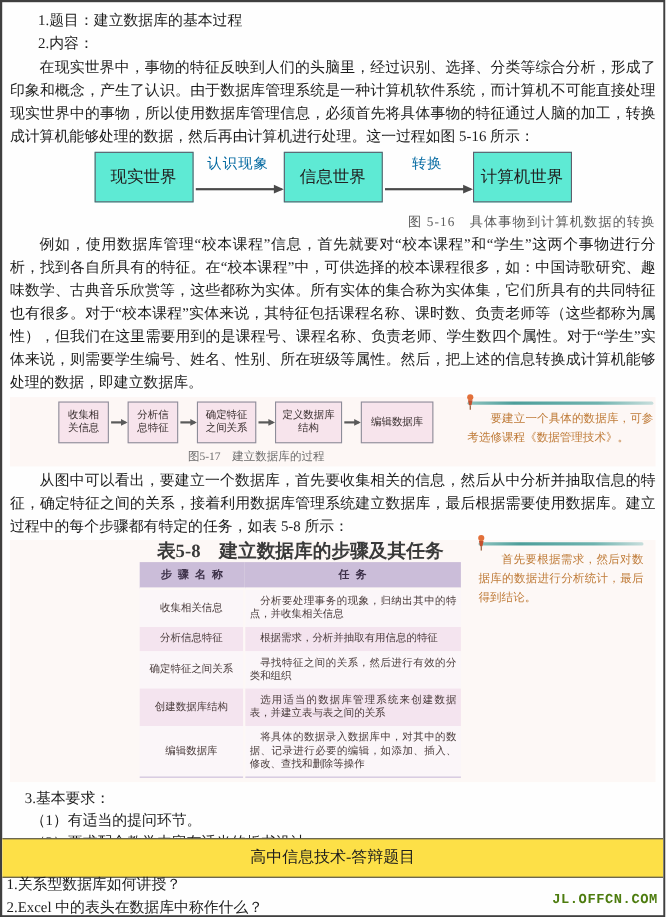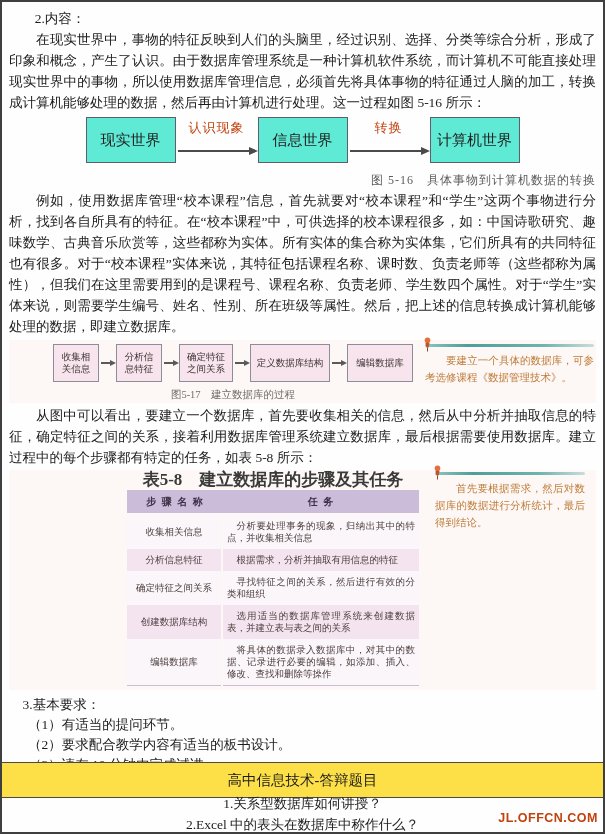--- a/index.html
+++ b/index.html
@@ -15,37 +15,37 @@
 
   
   .fig1 { margin:4px 0 2px 0; }
   .fig1-row { display:flex; align-items:center; justify-content:center; }
   .fbox1 {
     width:88px; height:44px; display:flex; align-items:center; justify-content:center;
     background:#5eead4; border:1.5px solid #5e5e6c; font-size:15px; white-space:nowrap;
     color:#222;
   }
   .a1wrap { display:flex; flex-direction:column; align-items:center; margin:0 2px; }
-  .a1label { font-size:13px; color:#c2410c; line-height:16px; margin-bottom:14px; letter-spacing:1px; }
+  .a1label { font-size:13px; color:#0369a1; line-height:16px; margin-bottom:14px; letter-spacing:1px; }
   .a1line { position:relative; width:78px; height:2px; background:#4a4a4a; margin-bottom:8px; }
   .a1line::after {
     content:""; position:absolute; right:-2px; top:-3.5px;
     border-left:9px solid #4a4a4a; border-top:4.5px solid transparent; border-bottom:4.5px solid transparent;
   }
   .fig1-caption { text-align:right; font-size:12px; color:#5c5c5c; margin-top:10px; line-height:15px; letter-spacing:1px; }
 
   
   .fig2-section { display:flex; margin:3px 0 2px 0; background:#fdf7f5; padding:4px 2px 2px 2px; }
   .fig2-main { margin-left:42px; width:366px; }
   .fig2-row { display:flex; align-items:center; }
   .fbox2 {
     box-sizing:border-box; height:38px; padding:2px 5px; display:flex; align-items:center; justify-content:center;
     text-align:center; background:#f7e4ec; border:1px solid #8d8d99; font-size:9.5px; line-height:12px; color:#3a3030;
   }
-  .b1,.b2 { width:46px; } .b3 { width:54px; } .b4 { width:80px; } .b5 { width:66px; white-space:nowrap; }
+  .b1,.b2 { width:46px; } .b3 { width:54px; } .b4 { width:61px; } .b5 { width:66px; white-space:nowrap; }
   .a2 { position:relative; width:13px; height:1.5px; background:#5a5a5a; margin:0 2px; flex:none; }
   .a2::after {
     content:""; position:absolute; right:-2px; top:-2.7px;
     border-left:6px solid #5a5a5a; border-top:3px solid transparent; border-bottom:3px solid transparent;
   }
   .fig2-caption { text-align:center; font-size:10.5px; color:#6e6e6e; margin-top:6px; line-height:13px; }
 
   .mnote { position:relative; margin-left:12px; width:172px; }
   .mnote2 { margin-left:16px; width:150px; }
   .note-rule { display:block; height:3px; border-radius:2px;
@@ -74,33 +74,34 @@
   
   .req-label { text-indent:1em; margin-top:4px; }
   .req-item { text-indent:1.4em; line-height:20px; }
 
   
   .band {
     position:absolute; left:0; right:0; top:760px; height:36px; box-sizing:border-box;
     border-top:1.5px solid #4a4a4a; border-bottom:1.5px solid #4a4a4a;
     display:flex; align-items:center; justify-content:center; font-size:14.5px; background:#fde047;
   }
-  .questions { position:absolute; left:4px; right:4px; top:791px;text-align:center; }
+  .questions { position:absolute; left:4px; right:4px; top:791px; }
   .q-line { line-height:21px; font-size:13.5px; }
   .watermark {
-    position:absolute; right:5px; bottom:3px; color:#c2410c; font-weight:bold;
-    font-family:Liberation Sans, sans-serif; font-size:12.5px; letter-spacing:0.5px;
+    position:absolute; right:5px; bottom:3px; color:#4d7c0f; font-weight:bold;
+    font-family:Liberation Mono, monospace; font-size:12.5px; letter-spacing:0.5px;
   }
 </style>
 </head>
 <body>
 
 <div class="page">
   <div class="content">
 
+    <div class="tline">1.题目：建立数据库的基本过程</div>
     <div class="tline">2.内容：</div>
 
     <p class="para">在现实世界中，事物的特征反映到人们的头脑里，经过识别、选择、分类等综合分析，形成了印象和概念，产生了认识。由于数据库管理系统是一种计算机软件系统，而计算机不可能直接处理现实世界中的事物，所以使用数据库管理信息，必须首先将具体事物的特征通过人脑的加工，转换成计算机能够处理的数据，然后再由计算机进行处理。这一过程如图 5-16 所示：</p>
 
     <div class="fig1">
       <div class="fig1-row">
         <div class="fbox1">现实世界</div>
         <div class="a1wrap">
           <span class="a1label">认识现象</span>
           <span class="a1line"></span>

